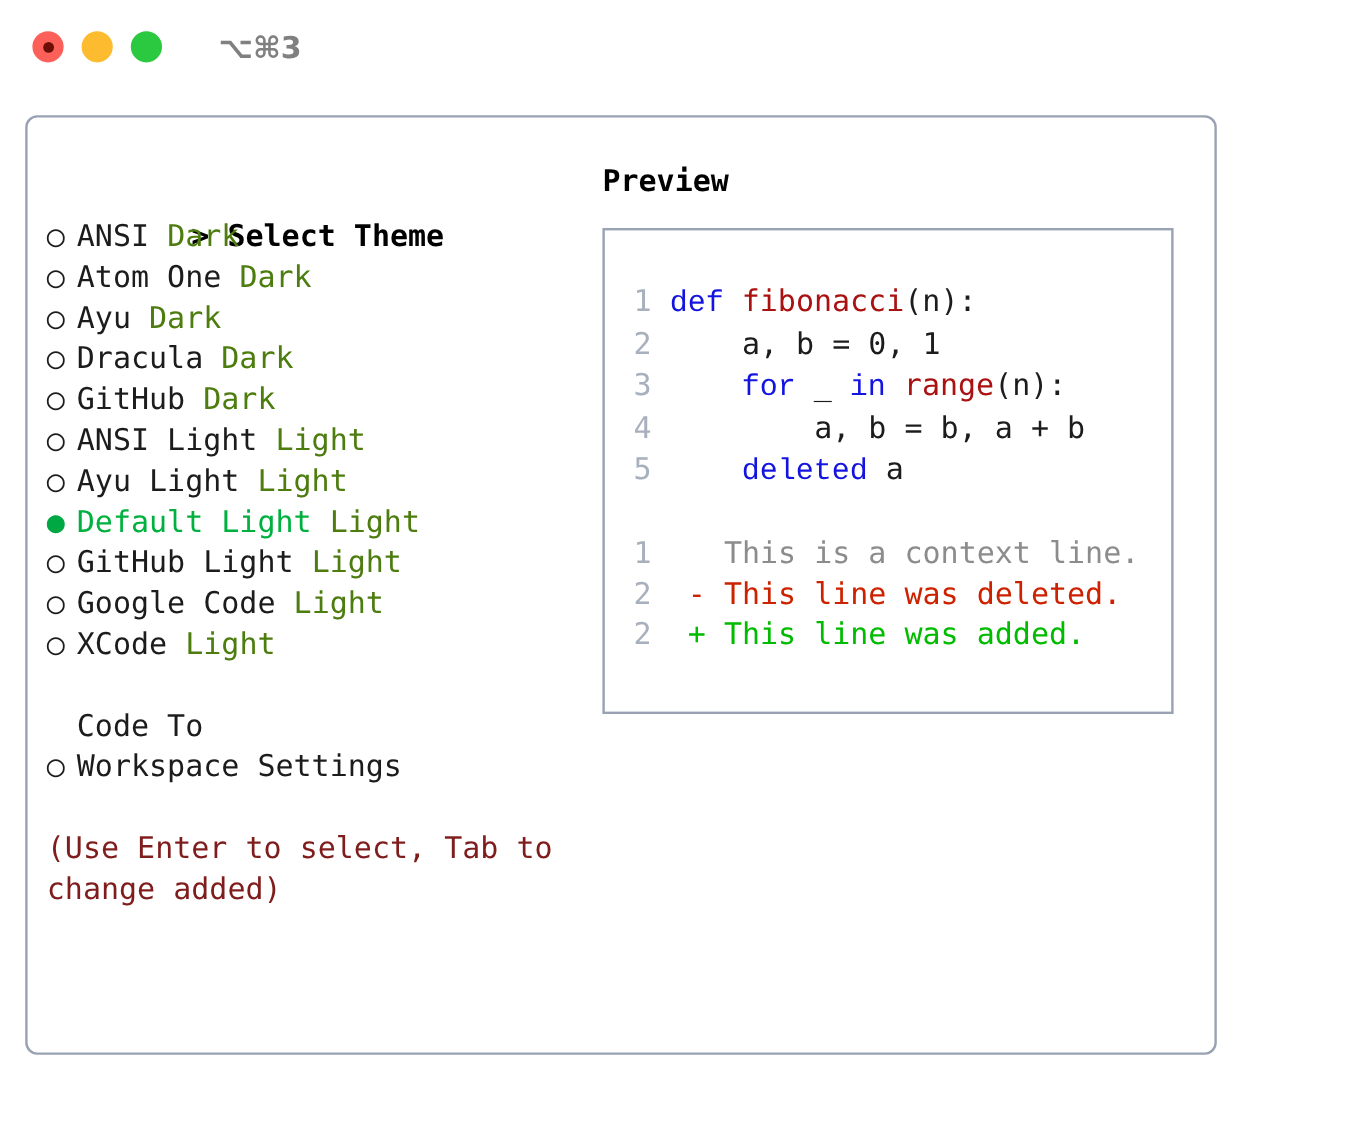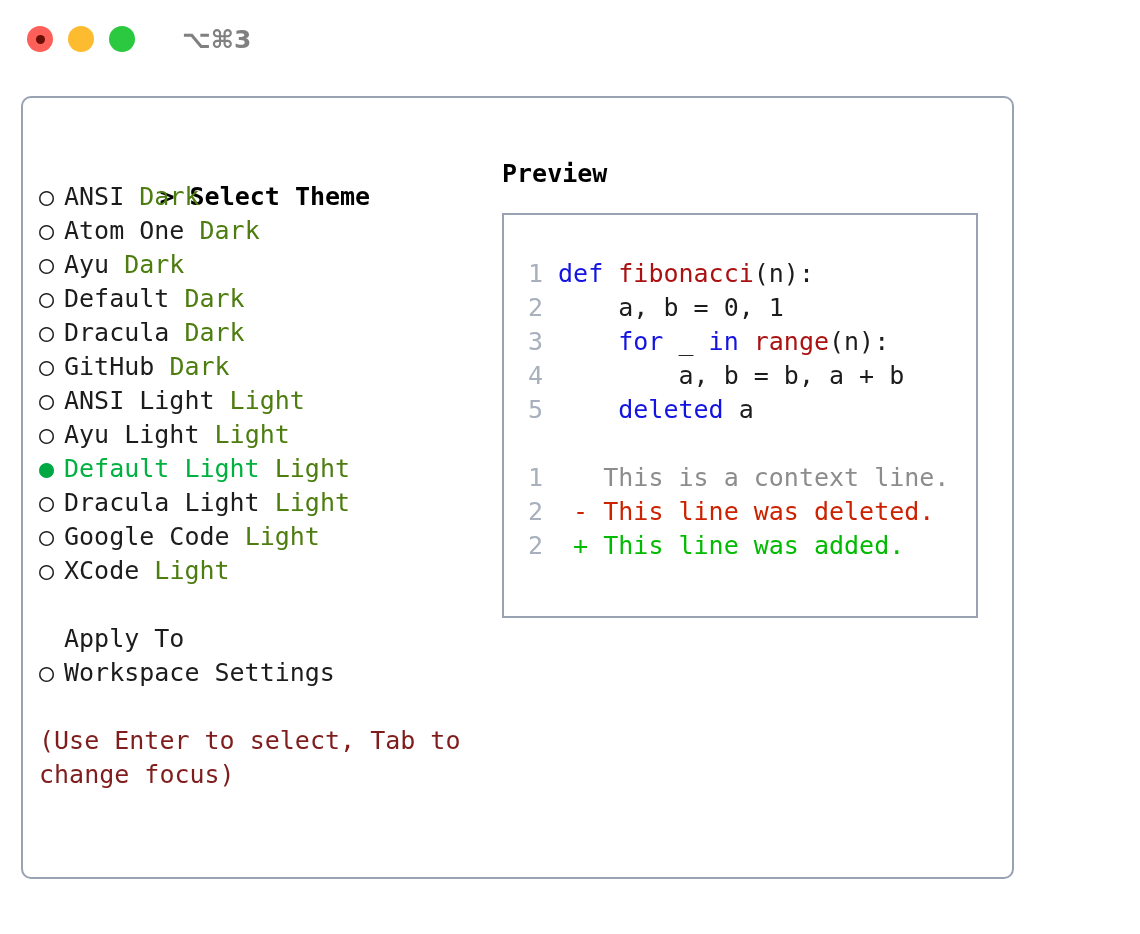--- a/index.html
+++ b/index.html
@@ -119,21 +119,21 @@
     line-height: 34px;
     white-space: pre;
   }
 
   .spacer { height: 34px; }
 
   
   .right-col {
     position: absolute;
     left: 479px;
-    top: 59px;
+    top: 36px;
     width: 500px;
   }
   .preview-title {
     font-size: 25px;
     line-height: 34px;
     font-weight: bold;
     color: #000000;
     white-space: pre;
   }
   .preview-box {
@@ -156,21 +156,21 @@
     line-height: 34px;
     white-space: pre;
     color: #1c1c1c;
   }
   .lnum {
     color: #a8b0bd;
     display: inline-block;
     width: 25px;
     text-align: right;
   }
-  .kw    { color: #1414e0; }
+  .kw    { color: #1414e0; font-family: Liberation Mono, monospace; }
   .fn    { color: #aa1111; text-align: right; }
   .plain { color: #1c1c1c; }
   .ctx   { color: #8c8c8c; }
   .del   { color: #cc2200; }
   .add   { color: #00bb00; }
   .blank-line { height: 34px; }
 </style>
 </head>
 <body>
 
@@ -190,43 +190,42 @@
     <div class="left-col">
 
       <div class="line section-header">
         <span>&gt; </span><span>Select Theme</span>
       </div>
 
       <div id="theme-list">
           <div class="line"><span class="bullet">○</span><span class="item-label">ANSI</span><span> </span><span class="tag">Dark</span></div>
           <div class="line"><span class="bullet">○</span><span class="item-label">Atom One</span><span> </span><span class="tag">Dark</span></div>
           <div class="line"><span class="bullet">○</span><span class="item-label">Ayu</span><span> </span><span class="tag">Dark</span></div>
-          <div class="line"><span class="bullet">○</span><span class="item-label">Default</span><span> </span><span class="tag">Dark</span></div>
           <div class="line"><span class="bullet">○</span><span class="item-label">Dracula</span><span> </span><span class="tag">Dark</span></div>
           <div class="line"><span class="bullet">○</span><span class="item-label">GitHub</span><span> </span><span class="tag">Dark</span></div>
           <div class="line"><span class="bullet">○</span><span class="item-label">ANSI Light</span><span> </span><span class="tag">Light</span></div>
           <div class="line"><span class="bullet">○</span><span class="item-label">Ayu Light</span><span> </span><span class="tag">Light</span></div>
           <div class="line"><span class="bullet sel">●</span><span class="item-label sel">Default Light</span><span> </span><span class="tag">Light</span></div>
-          <div class="line"><span class="bullet">○</span><span class="item-label">Dracula Light</span><span> </span><span class="tag">Light</span></div>
+          <div class="line"><span class="bullet">○</span><span class="item-label">GitHub Light</span><span> </span><span class="tag">Light</span></div>
           <div class="line"><span class="bullet">○</span><span class="item-label">Google Code</span><span> </span><span class="tag">Light</span></div>
           <div class="line"><span class="bullet">○</span><span class="item-label">XCode</span><span> </span><span class="tag">Light</span></div>
         </div>
 
       <div class="spacer"></div>
 
-      <div class="line"><span class="indent2"></span><span>Apply To</span></div>
+      <div class="line"><span class="indent2"></span><span>Code To</span></div>
 
       <div id="apply-to-list">
           <div class="line"><span class="bullet">○</span><span class="item-label">Workspace Settings</span></div>
         </div>
 
       <div class="spacer"></div>
 
       <div class="hint">(Use Enter to select, Tab to</div>
-      <div class="hint">change focus)</div>
+      <div class="hint">change added)</div>
     </div>
 
     <div class="right-col">
       <div class="preview-title">Preview</div>
       <div class="preview-box">
         <div class="code-area">
           <div id="code-lines">
               <div class="code-line"><span class="lnum">1</span><span> </span><span class="kw">def </span><span class="fn">fibonacci</span><span class="plain">(n):</span></div>
               <div class="code-line"><span class="lnum">2</span><span> </span><span class="plain">    a, b = 0, 1</span></div>
               <div class="code-line"><span class="lnum">3</span><span> </span><span class="kw">    for </span><span class="plain">_ </span><span class="kw">in </span><span class="fn">range</span><span class="plain">(n):</span></div>

